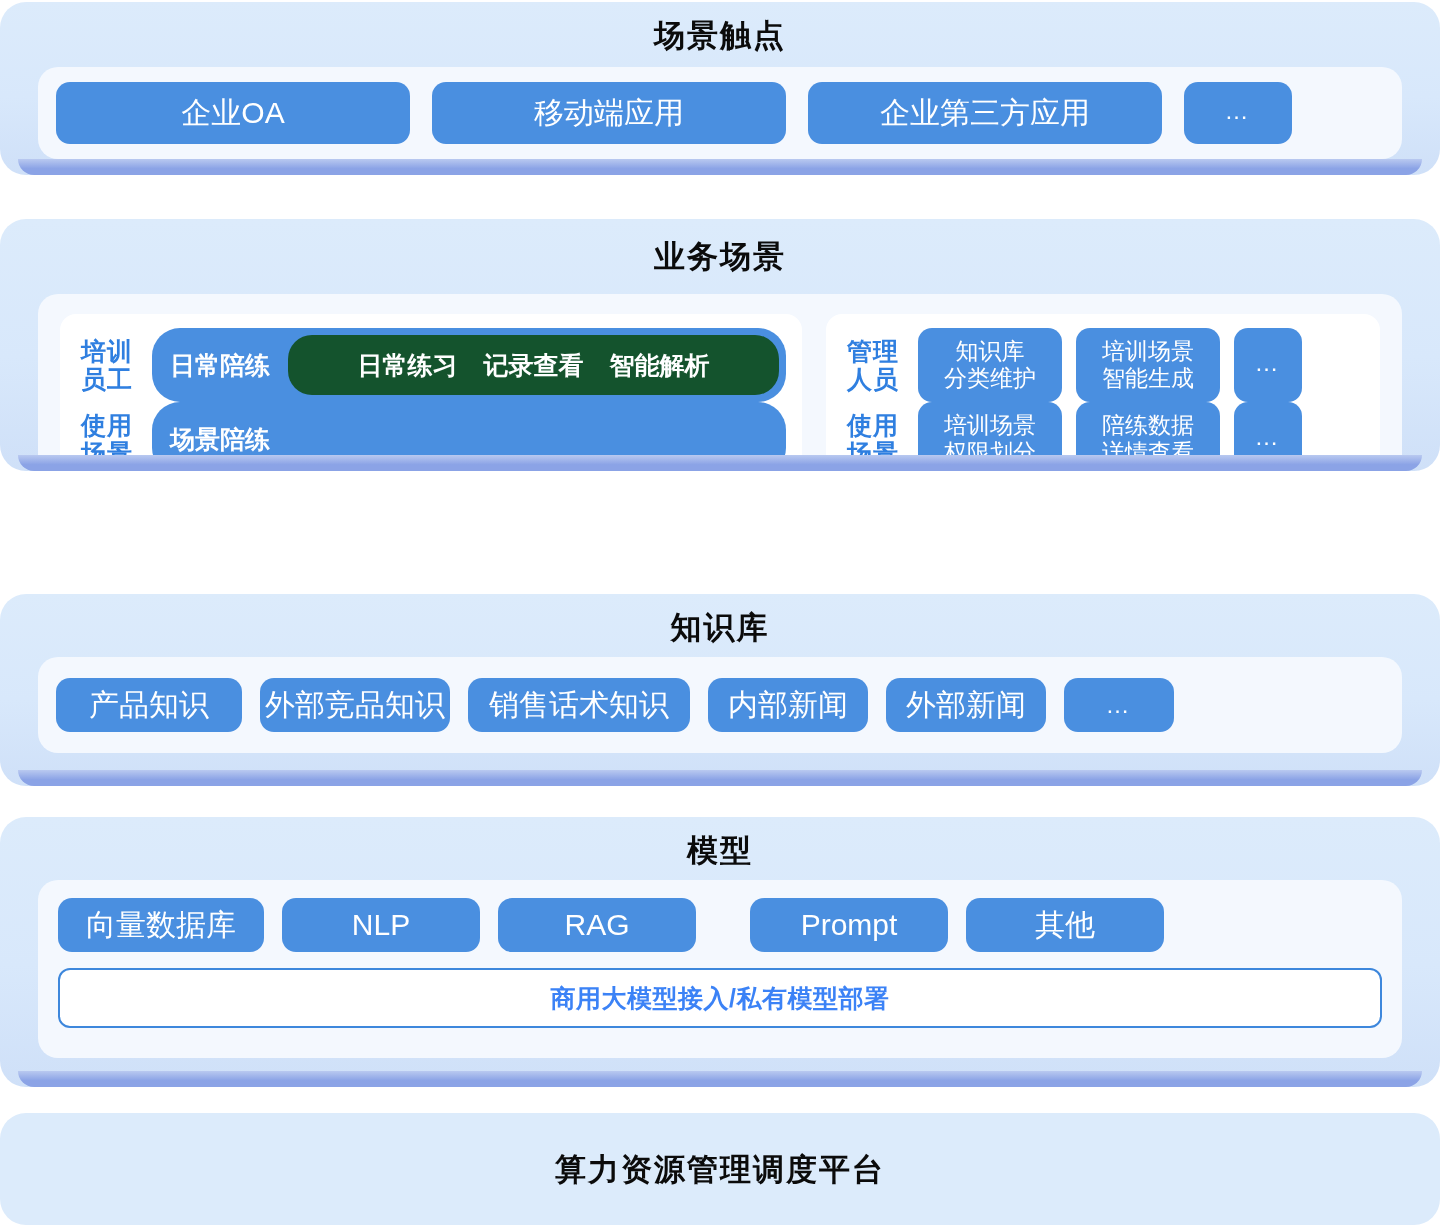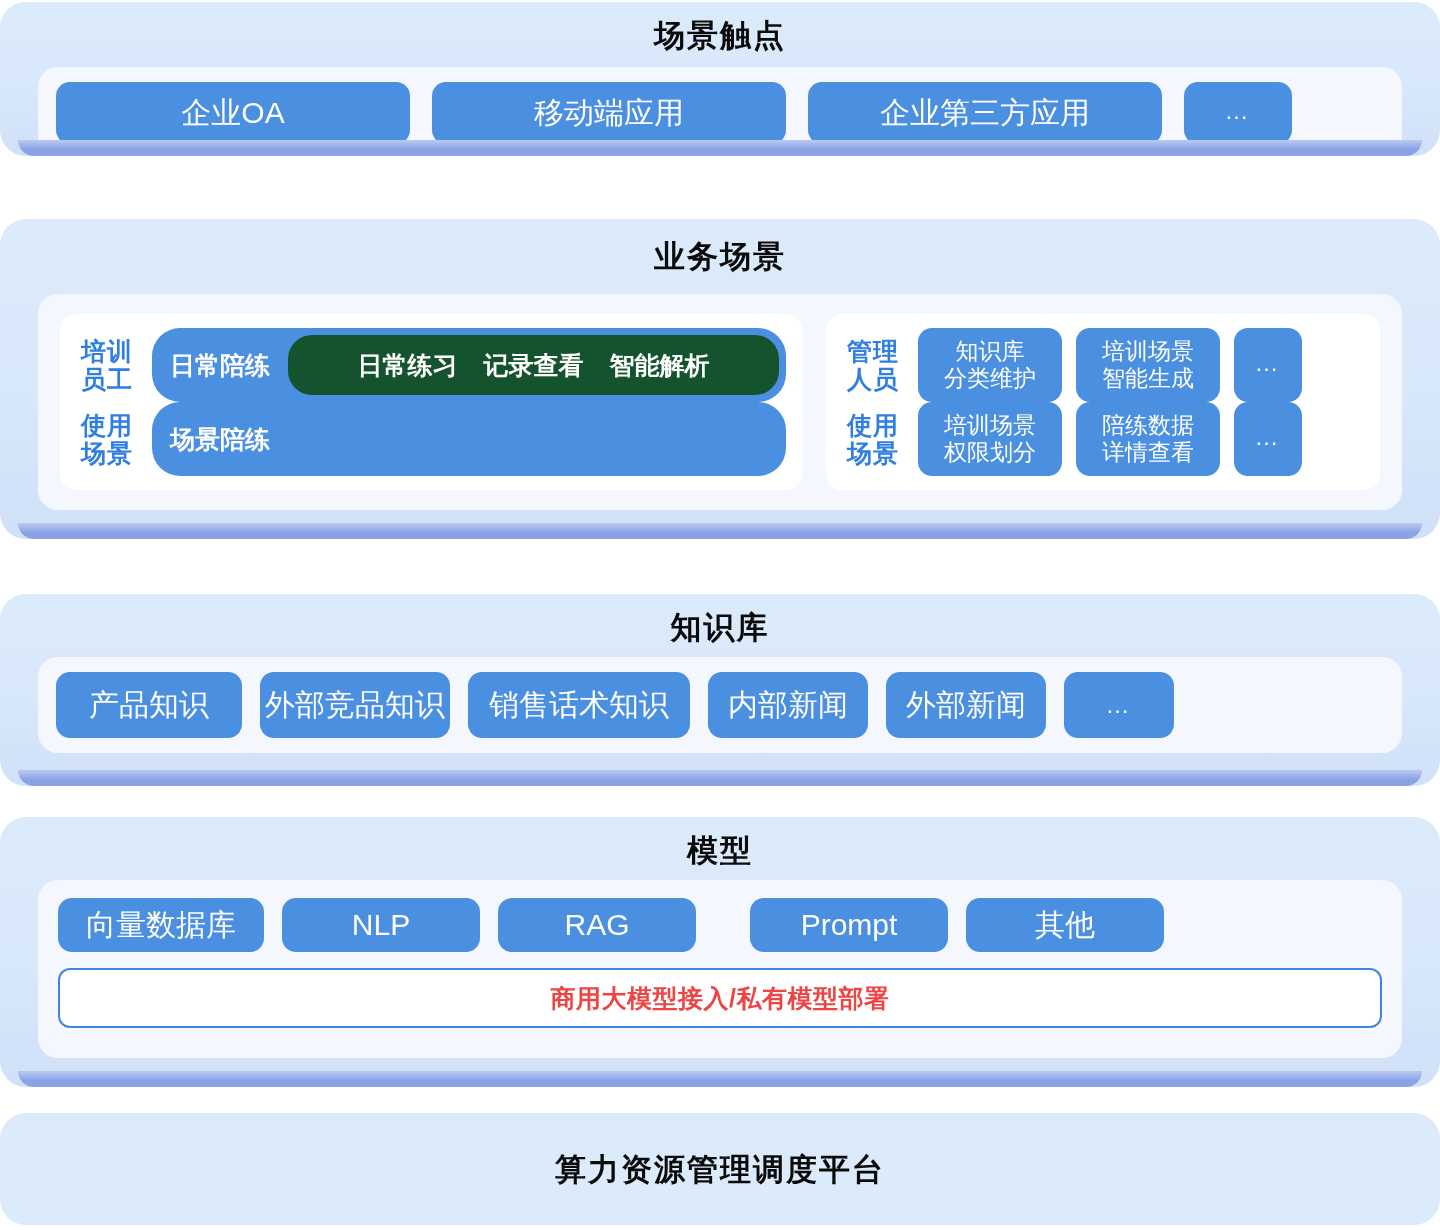--- a/index.html
+++ b/index.html
@@ -72,32 +72,32 @@
     justify-content: center;
     text-align: center;
     font-size: 30px;
     line-height: 1.18;
     white-space: nowrap;
   }
   .tile.dots { letter-spacing: 3px; font-size: 24px; padding-bottom: 4px; }
 
   
   #layer1 { top: 2px; }
-  #layer1 .layer-body { height: 154px; }
+  #layer1 .layer-body { height: 173px; }
   #layer1 .layer-title { padding-top: 18px; }
   #layer1 .inner-card { margin-top: 16px; height: 92px; padding: 0 18px; gap: 22px; }
   #layer1 .tile { height: 62px; }
   #layer1 .t0 { width: 354px; }
   #layer1 .t1 { width: 354px; }
   #layer1 .t2 { width: 354px; }
   #layer1 .t3 { width: 108px; }
 
   
   #layer2 { top: 219px; }
-  #layer2 .layer-body { height: 320px; }
+  #layer2 .layer-body { height: 252px; }
   #layer2 .layer-title { padding-top: 22px; }
   #layer2 .inner-card {
     margin-top: 22px; padding: 20px 22px; gap: 24px; align-items: stretch;
   }
   .group-card {
     background: #ffffff;
     border-radius: 16px;
     padding: 14px 16px;
     display: flex;
     flex-direction: column;
@@ -172,21 +172,21 @@
     font-size: 24px;
     justify-content: center;
     padding-bottom: 4px;
   }
 
   
   #layer3 { top: 594px; }
   #layer3 .layer-body { height: 192px; }
   #layer3 .layer-title { padding-top: 18px; }
   #layer3 .inner-card { margin-top: 14px; height: 96px; padding: 0 18px; gap: 18px; }
-  #layer3 .tile { height: 66px; padding: 0 18px; }
+  #layer3 .tile { height: 54px; padding: 0 18px; }
   #layer3 .k0 { width: 186px; }
   #layer3 .k1 { width: 190px; }
   #layer3 .k2 { width: 160px; }
   #layer3 .k3 { width: 222px; }
   #layer3 .k4 { width: 160px; }
   #layer3 .k5 { width: 160px; }
   #layer3 .k6 { width: 110px; }
 
   
   #layer4 { top: 817px; }
@@ -209,21 +209,21 @@
   #layer4 .m4 { flex: 0 0 198px; }
   #layer4 .m5 { flex: 0 0 198px; }
   .model-bar {
     border: 2px solid #3d87dc;
     background: #ffffff;
     border-radius: 12px;
     height: 60px;
     display: flex;
     align-items: center;
     justify-content: center;
-    color: #ef4444;
+    color: #3b82f6;
     font-weight: bold;
     font-size: 25px;
     letter-spacing: 0.5px;
   }
 
   
   #layer5 { top: 1113px; }
   #layer5 .layer-body {
     height: 112px;
     display: flex;

